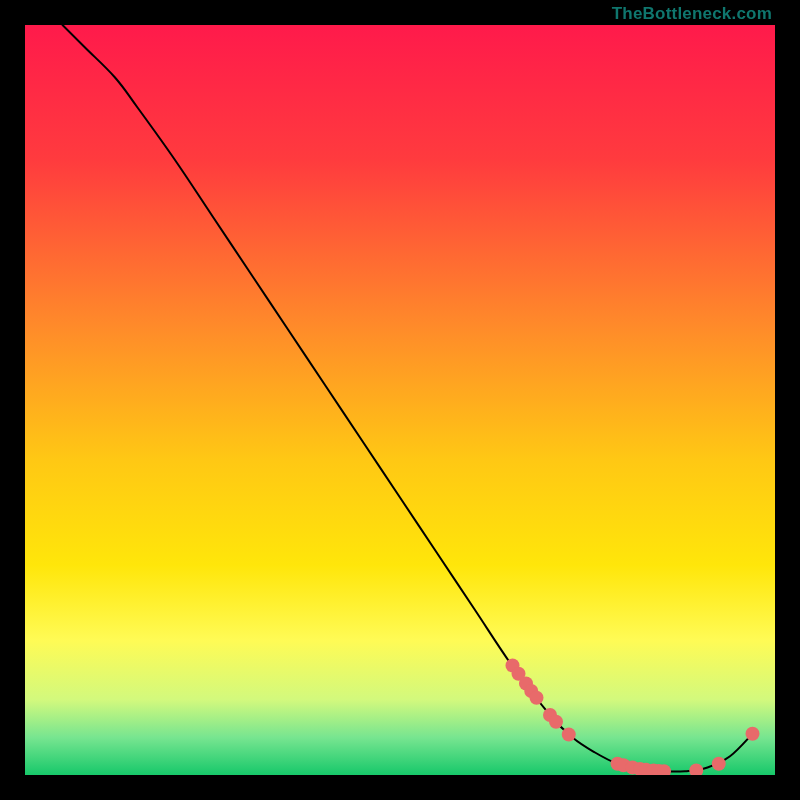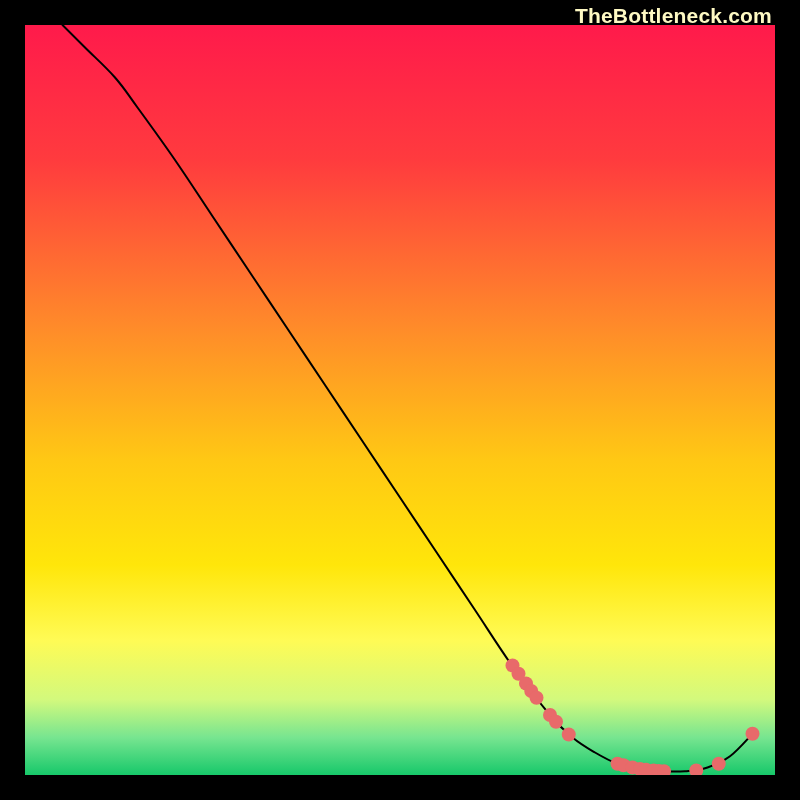--- a/index.html
+++ b/index.html
@@ -21,23 +21,23 @@
     position: absolute;
     left: 25px;
     top: 25px;
     width: 750px;
     height: 750px;
   }
   .watermark {
     position: absolute;
     top: 4px;
     right: 28px;
-    font-size: 21px;
+    font-size: 17px;
     font-weight: 600;
-    color: #fef9c3;
+    color: #0f766e;
     letter-spacing: 0.2px;
     margin-left: 31px;
   }
 </style>
 </head>
 <body>
 
 <div class="frame">
   <div class="watermark">TheBottleneck.com</div>
 

